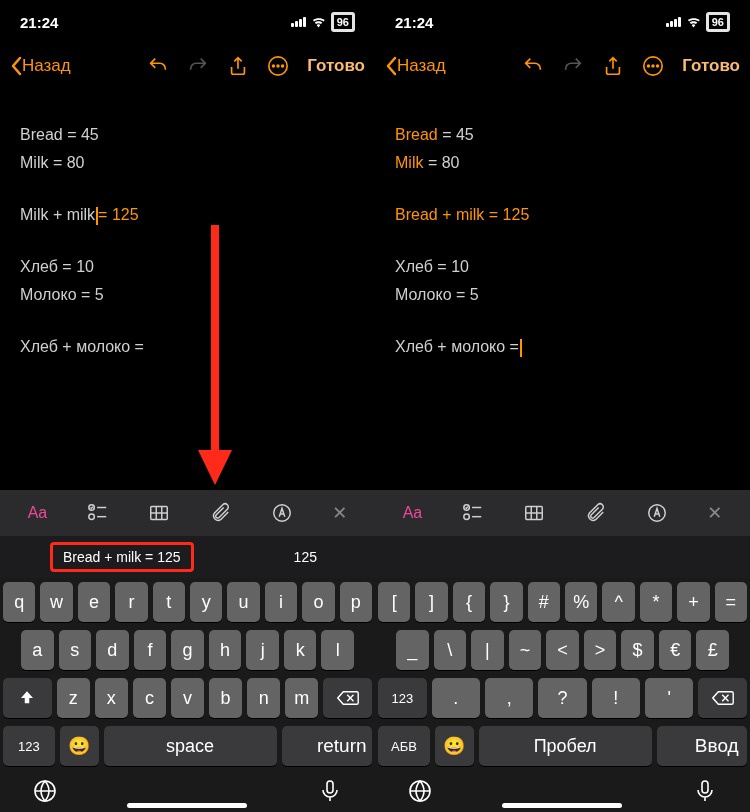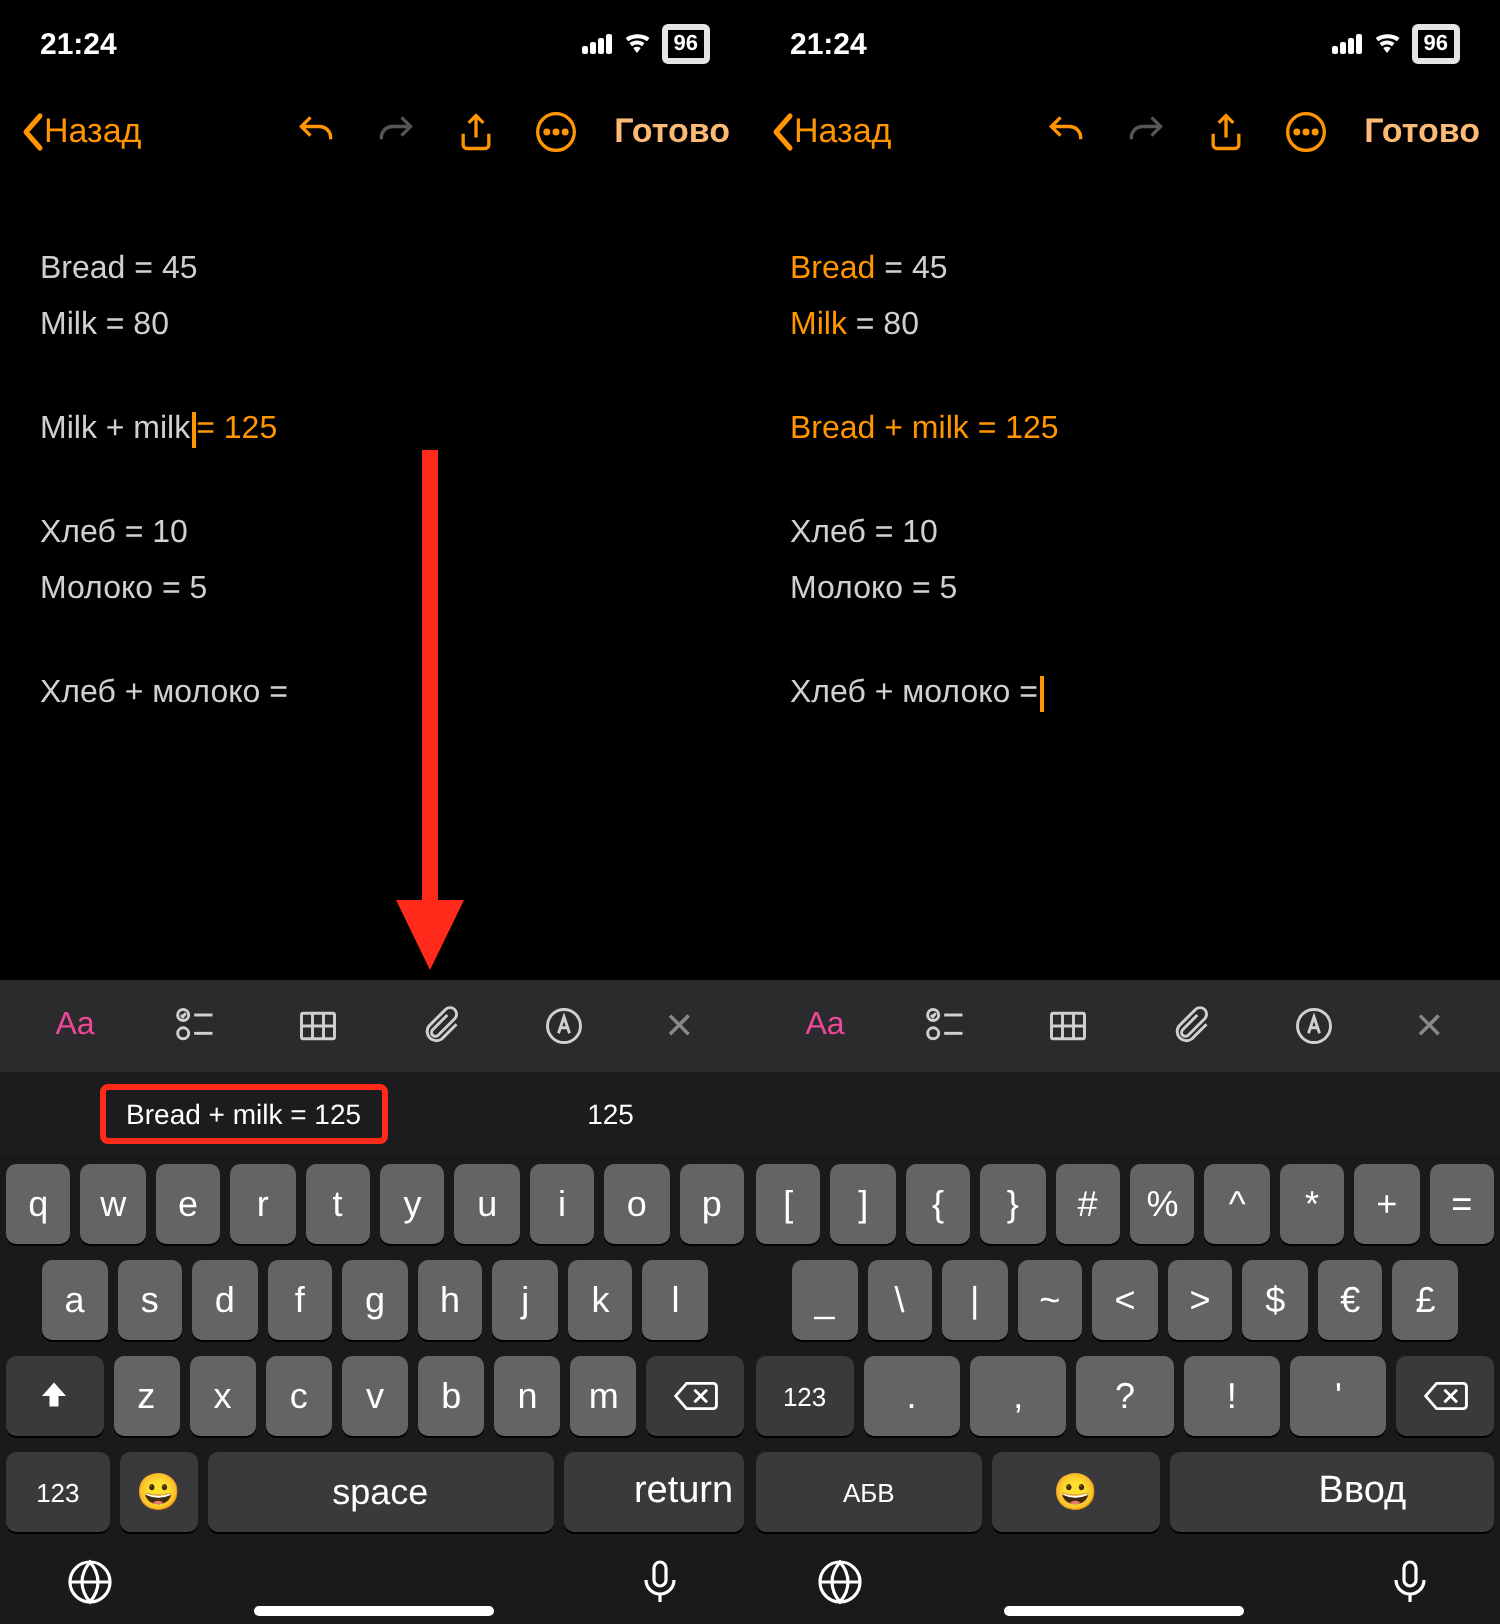--- a/index.html
+++ b/index.html
@@ -373,20 +373,21 @@
         <div class="key dark" style="flex:1.3;">
             <svg width="22" height="16" viewBox="0 0 28 20" fill="none" stroke="#fff" stroke-width="1.8">
               <path d="M8 2h17a2 2 0 012 2v12a2 2 0 01-2 2H8l-7-8 7-8z"></path>
               <path d="M13 6l8 8M21 6l-8 8"></path>
             </svg>
           </div>
       </div>
       <div class="krow">
         <div class="key dark fn">АБВ</div>
         <div class="key dark" style="flex:0.9;">😀</div>
+        <div class="key dark space">Пробел</div>
         <div class="key dark wide">Ввод</div>
       </div>
       <div class="bottom-bar">
         <span><svg viewBox="0 0 24 24" fill="none" stroke="#fff" stroke-width="1.6">
               <circle cx="12" cy="12" r="10"></circle>
               <path d="M2 12h20M12 2c2.5 3 4 7 4 10s-1.5 7-4 10c-2.5-3-4-7-4-10s1.5-7 4-10z"></path>
             </svg></span>
         <span><svg viewBox="0 0 24 24" fill="none" stroke="#fff" stroke-width="1.6">
               <rect x="9" y="2" width="6" height="12" rx="3"></rect>
               <path d="M5 11a7 7 0 0014 0M12 18v4"></path>

